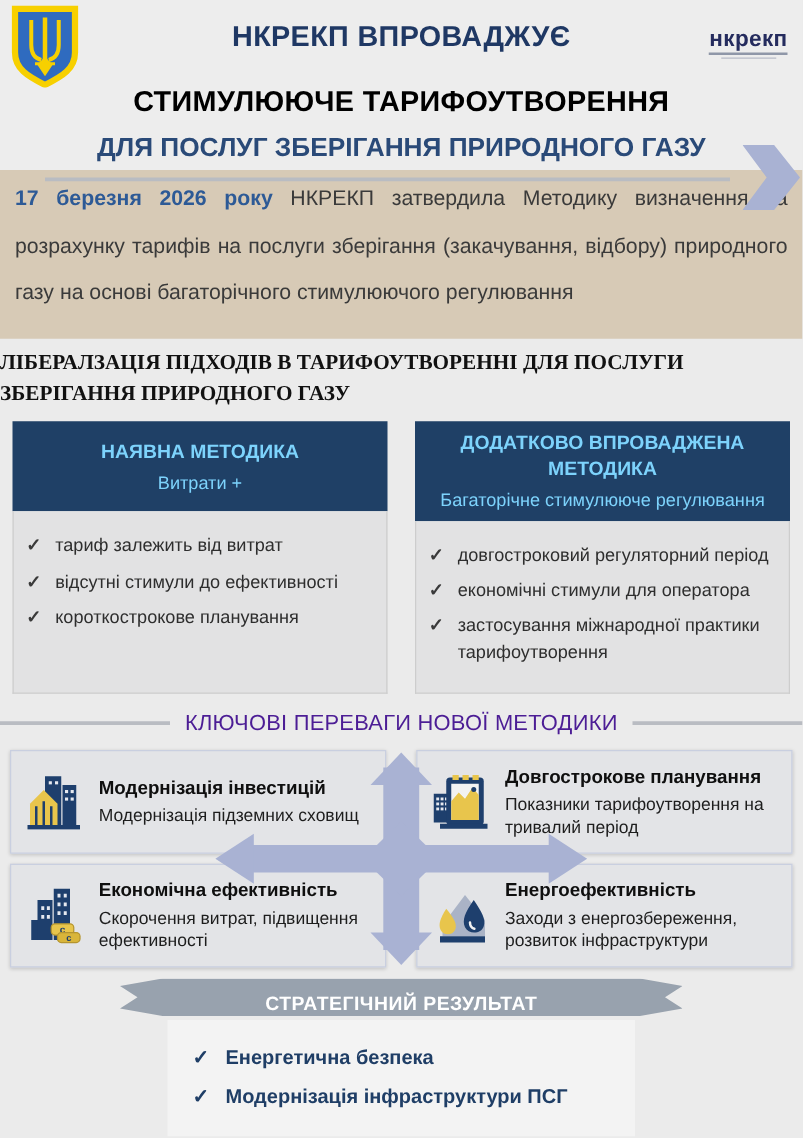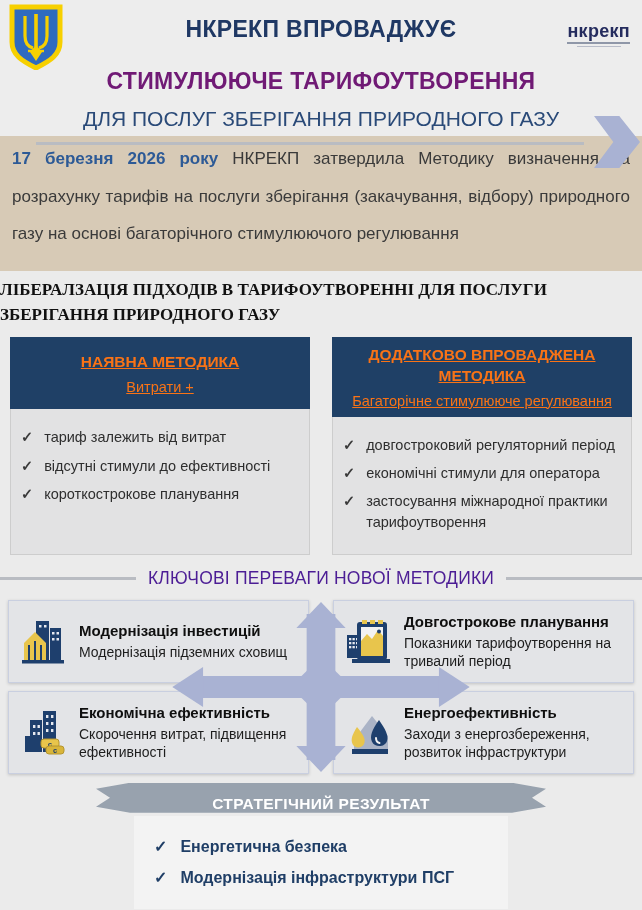--- a/index.html
+++ b/index.html
@@ -11,35 +11,35 @@
   }
   
   .header { position:relative; height:136px; background:#ededed; }
   .trident { position:absolute; left:8px; top:4px; width:56px; height:66px; }
   .logo { position:absolute; right:12px; top:22px; text-align:center; }
   .logo-text { font-weight:bold; font-size:18px; color:#252c5e; letter-spacing:.3px; line-height:1; }
   .logo-line1 { height:2px; background:#8f97a8; margin-top:2px; }
   .logo-line2 { height:1px; background:#b8bcc8; margin-top:2px; width:70%; margin-left:auto; margin-right:auto; }
   .header-titles { padding-top:16px; text-align:center; }
   .t1 { font-size:23px; font-weight:bold; color:#1f3864; letter-spacing:.3px; }
-  .t2 { font-size:23px; font-weight:bold; color:#701a75; margin-top:25px; letter-spacing:.3px; }
-  .t3 { font-size:21px; font-weight:normal; color:#2a4a78; margin-top:12px; }
+  .t2 { font-size:23px; font-weight:bold; color:#000000; margin-top:25px; letter-spacing:.3px; }
+  .t3 { font-size:21px; font-weight:bold; color:#2a4a78; margin-top:12px; }
   .header-rule { position:absolute; left:36px; right:58px; top:142px; height:3px; background:#b9bcc2; }
   .header-chevron { position:absolute; right:2px; top:116px; width:46px; height:52px; background:#a9b2d3;
     clip-path:polygon(0 0,55% 0,100% 50%,55% 100%,0 100%,42% 50%); }
   
   .intro { background:#d7cab6; padding:4px 12px 18px; min-height:115px; }
   .intro p { font-size:17px; line-height:2.22; text-align:justify; color:#3a3a3a; }
   .intro .date { color:#2d5a96; font-weight:bold; }
   
   .lib-title { text-align:left; font-weight:bold; font-size:17px; color:#111; line-height:1.45; margin-top:7px;font-family:Liberation Serif, serif; }
   .columns { display:flex; gap:22px; padding:0 10px; margin-top:10px; align-items:stretch; }
   .col { flex:1; display:flex; flex-direction:column; }
-  .col-head { background:#1f4066; color:#f97316; text-align:center; min-height:72px;
-    display:flex; flex-direction:column; justify-content:center; padding:8px 10px;text-decoration:underline; }
+  .col-head { background:#1f4066; color:#7dd3fc; text-align:center; min-height:72px;
+    display:flex; flex-direction:column; justify-content:center; padding:8px 10px; }
   .ch-title { font-weight:bold; font-size:15.5px; line-height:1.3; }
   .ch-sub { font-size:14.5px; margin-top:7px; }
   .col-body { background:#e2e2e3; border:1px solid #cdcdcd; border-top:none; padding:11px 10px 14px; flex:1; }
   .check-item { display:flex; gap:11px; font-size:14.5px; color:#2e2e2e; line-height:1.45; margin:7px 0; }
   .chk { font-weight:bold; color:#3a3a3a; flex:0 0 auto; }
   
   .adv-heading { display:flex; align-items:center; gap:12px; margin:13px 0 11px; }
   .adv-line { flex:1; height:3px; background:#b9bcc2; }
   .adv-title { font-weight:normal; font-size:17.5px; color:#4c1d95; letter-spacing:.2px; }
   .adv-grid { position:relative; display:grid; grid-template-columns:1fr 1fr; column-gap:24px; row-gap:8px; padding:0 8px; }

